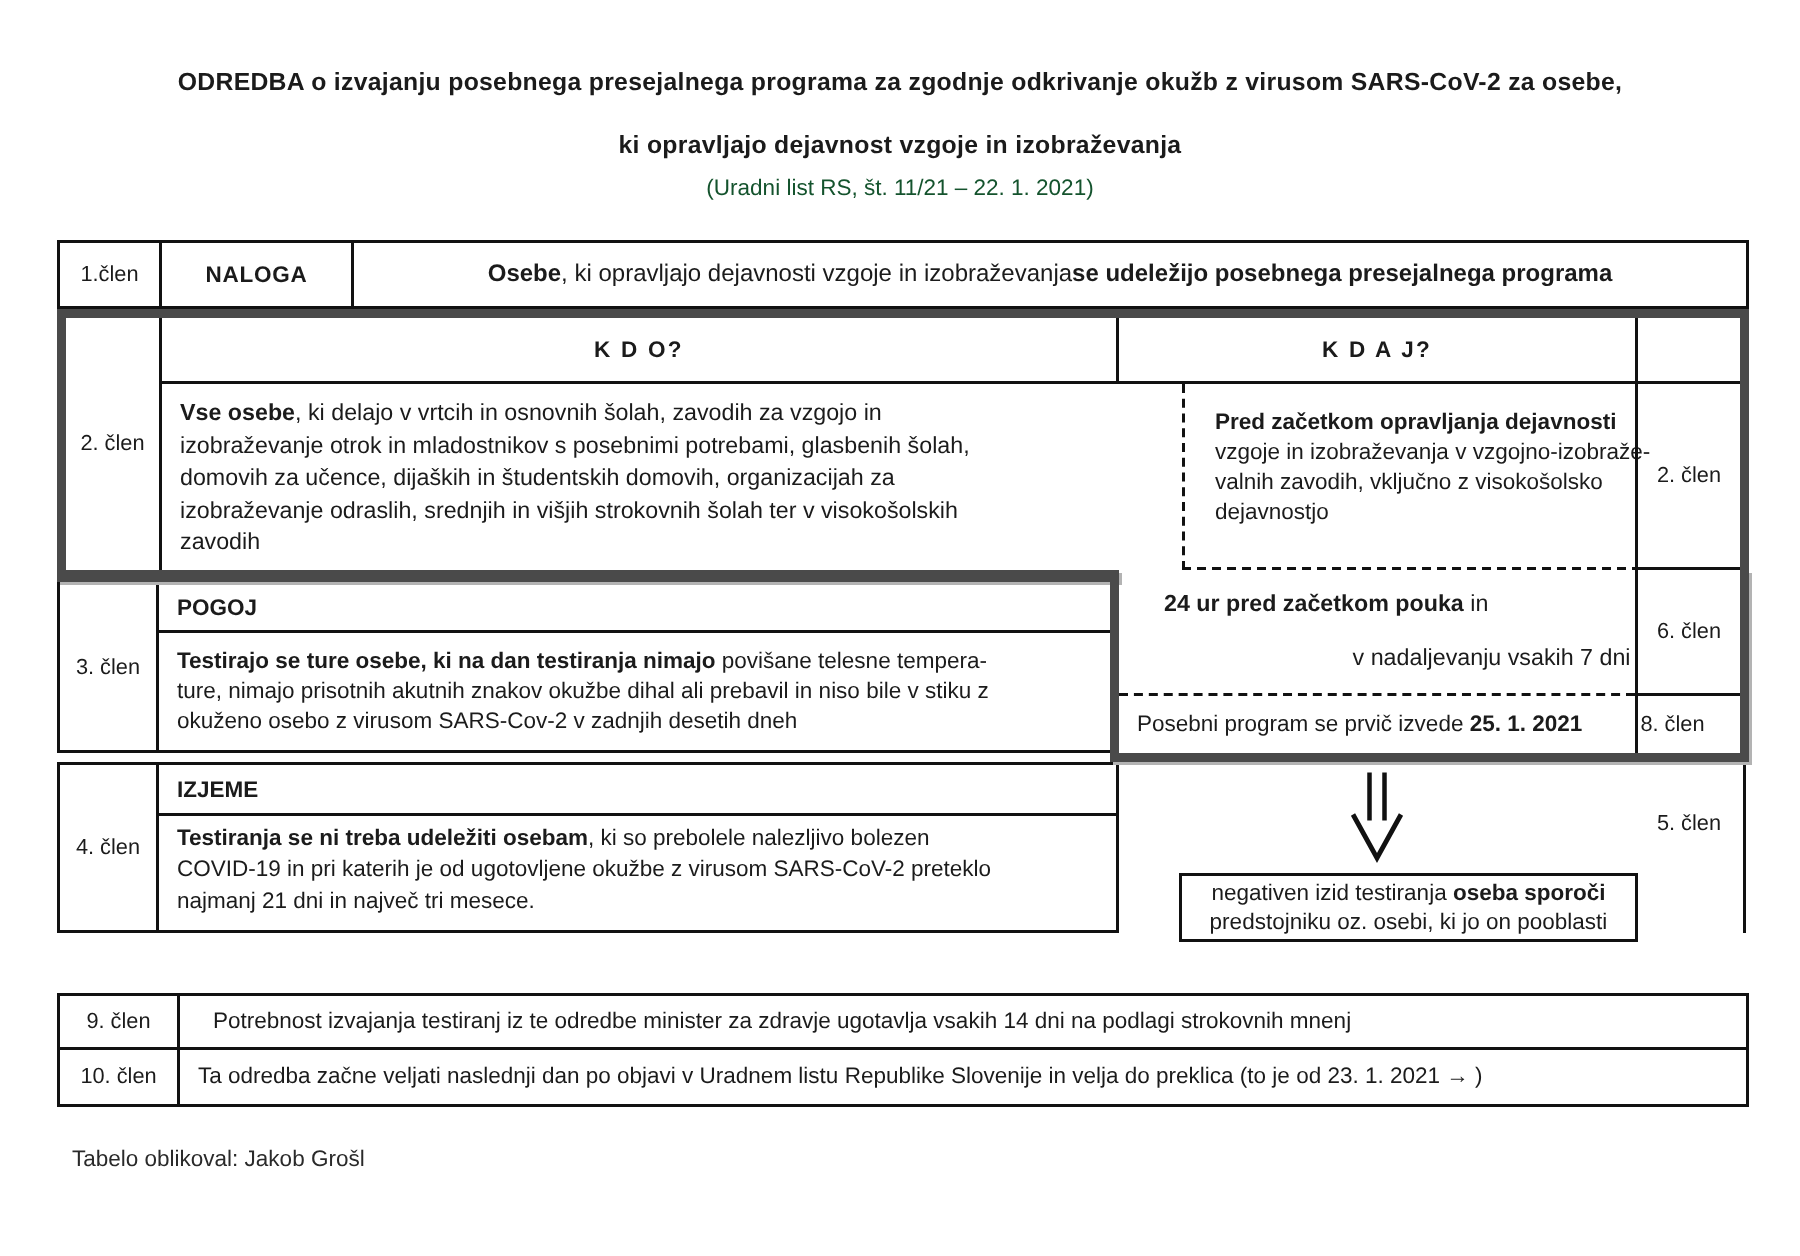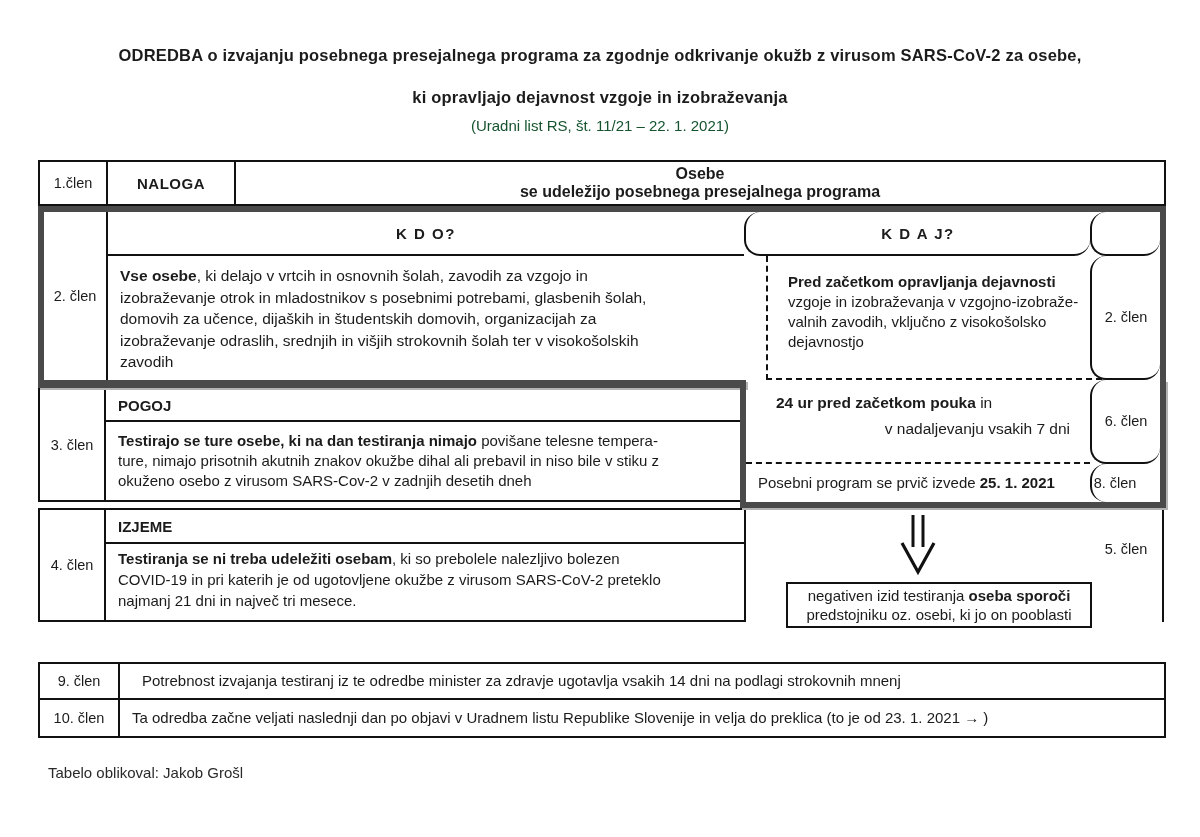--- a/index.html
+++ b/index.html
@@ -14,66 +14,67 @@
   .title{width:100%;text-align:center;font-weight:bold;font-size:16.5px;letter-spacing:.2px;}
   .gazette{width:100%;text-align:center;font-size:15px;color:#14532d;}
   .seclabel{font-size:14.5px;}
   .qhead{font-size:15px;font-weight:bold;letter-spacing:1.5px;}
   .body15{font-size:15px;line-height:20px;}
   .body155{font-size:15.5px;line-height:21.5px;}
   .thick{border:6px solid #4a4a4a;pointer-events:none;box-shadow:2px 2px 0 #b3b3b3;}
   .strip{background:#4a4a4a;pointer-events:none;box-shadow:2px 2px 0 #b3b3b3;}
   .dashL{border-left:2px dashed #111;}
   .dashB{border-bottom:2px dashed #111;}
-  .solL{border-left:2px solid #111;border-radius:16px;}
+  .solL{border-left:2px solid #111;}
   .solB{border-bottom:2px solid #111;}
   .solR{border-right:2px solid #111;}
 </style>
 </head>
 <body>
 
 <div class="page">
 
   <div class="abs title" style="top:46px;left:0;">ODREDBA o izvajanju posebnega presejalnega programa za zgodnje odkrivanje okužb z virusom SARS-CoV-2 za osebe,</div>
   <div class="abs title" style="top:88px;left:0;">ki opravljajo dejavnost vzgoje in izobraževanja</div>
   <div class="abs gazette" style="top:117px;left:0;">(Uradni list RS, št. 11/21  –  22. 1. 2021)</div>
 
   <div class="abs cellborder center seclabel" style="left:38px;top:160px;width:70px;height:46px;">1.člen</div>
   <div class="abs cellborder center" style="left:106px;top:160px;width:130px;height:46px;font-size:15px;font-weight:bold;letter-spacing:.5px;">NALOGA</div>
-  <div class="abs cellborder center" style="left:234px;top:160px;width:932px;height:46px;font-size:16px;flex-direction:column;">
+  <div class="abs cellborder center" style="left:234px;top:160px;width:932px;height:46px;font-size:16px;">
     <span class="b">Osebe</span>
+      <span class="pre">, ki opravljajo dejavnosti vzgoje in izobraževanja </span>
       <span class="b">se udeležijo posebnega presejalnega programa</span>
   </div>
 
   <div class="abs center seclabel solR" style="left:44px;top:212px;width:64px;height:168px;">2. člen</div>
   <div class="abs center qhead solB" style="left:108px;top:212px;width:636px;height:44px;">K D O?</div>
   <div class="abs center qhead solB solL" style="left:744px;top:212px;width:346px;height:44px;">K D A J?</div>
   <div class="abs solB solL" style="left:1090px;top:212px;width:70px;height:44px;"></div>
 
   <div class="abs body155" style="left:108px;top:256px;width:636px;height:124px;padding:9px 12px;">
     <span class="b">Vse osebe</span><span class="pre">, ki delajo v vrtcih in osnovnih šolah, zavodih za vzgojo in
 izobraževanje otrok in mladostnikov s posebnimi potrebami, glasbenih šolah,
 domovih za učence, dijaških in študentskih domovih, organizacijah za
 izobraževanje odraslih, srednjih in višjih strokovnih šolah ter v visokošolskih
 zavodih</span>
   </div>
 
-  <div class="abs body15 dashL dashB" style="left:766px;top:256px;width:346px;height:124px;padding:16px 19px 0 20px;">
+  <div class="abs body15 dashL dashB" style="left:788px;top:256px;width:346px;height:124px;padding:16px 19px 0 20px;">
     <b style="display:block;">Pred začetkom opravljanja dejavnosti</b>
     <span class="pre">vzgoje in izobraževanja v vzgojno-izobraže-
 valnih zavodih, vključno z visokošolsko
 dejavnostjo</span>
   </div>
   <div class="abs center seclabel solL solB" style="left:1090px;top:256px;width:70px;height:124px;">2. člen</div>
 
   <div class="abs dashB" style="left:746px;top:380px;width:344px;height:84px;font-size:15.5px;padding-top:14px;">
     <div style="padding-left:30px;">
       <span class="b">24 ur pred začetkom pouka</span><span class="pre"> in</span>
     </div>
-    <div style="text-align:right;padding-right:20px;margin-top:8px;">v nadaljevanju vsakih 7 dni</div>
+    <div style="text-align:right;padding-right:3px;margin-top:18px;">v nadaljevanju vsakih 7 dni</div>
   </div>
   <div class="abs center seclabel solL solB" style="left:1090px;top:380px;width:70px;height:84px;">6. člen</div>
 
   <div class="abs vcenter body15" style="left:746px;top:464px;width:344px;height:38px;padding-left:12px;">
     <span><span class="pre">Posebni program se prvič izvede </span><span class="b">25. 1. 2021</span></span>
   </div>
   <div class="abs center seclabel solL" style="left:1090px;top:464px;width:48px;height:38px;">8. člen</div>
 
   <div class="abs cellborder" style="left:38px;top:388px;width:708px;height:114px;"></div>
   <div class="abs center seclabel solR" style="left:40px;top:390px;width:66px;height:110px;">3. člen</div>

